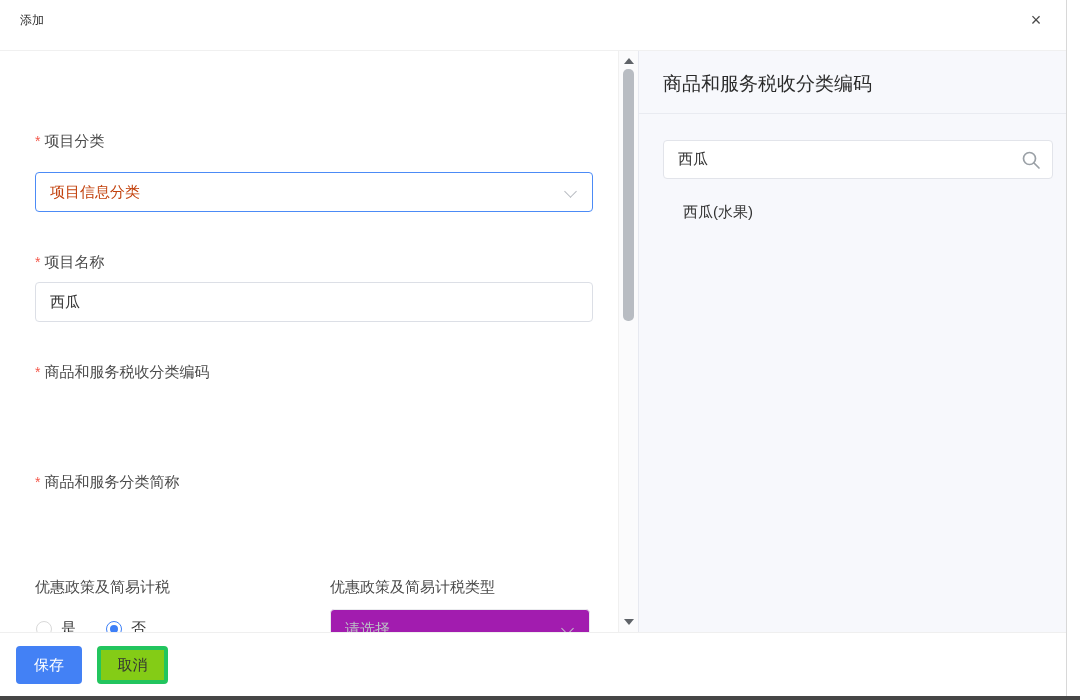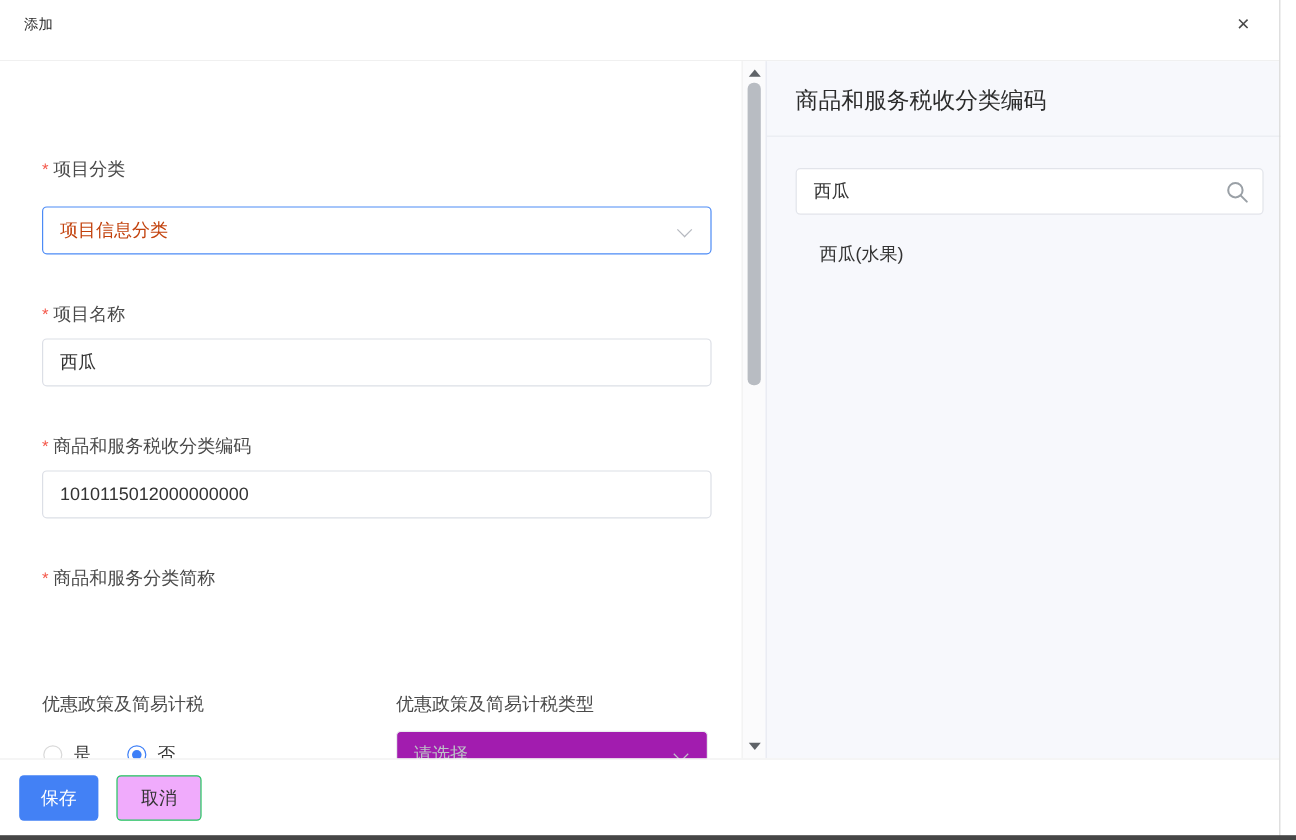--- a/index.html
+++ b/index.html
@@ -79,21 +79,21 @@
   .search-icon { position:absolute; right:11px; top:9px; width:20px; height:20px; }
   .result-item { position:absolute; left:44px; top:152px; font-size:15px; color:#333; cursor:pointer; }
 
   
   .footer { position:absolute; left:0; top:632px; width:1066px; height:64px;
     background:#fff; border-top:1px solid #efefef; }
   .save-btn { position:absolute; left:16px; top:13px; width:66px; height:38px;
     background:#4381f5; color:#fff; border:none; border-radius:4px;
     font-size:15px; cursor:pointer; font-family:"Liberation Sans",sans-serif; }
   .cancel-btn { position:absolute; left:97px; top:13px; width:71px; height:38px;
-    background:#f0abfc; color:#333; border:1px solid #22c55e; border-radius:4px;
+    background:#84cc16; color:#333; border:4px solid #22c55e; border-radius:4px;
     font-size:15px; cursor:pointer; font-family:"Liberation Sans",sans-serif; }
 
   .right-edge { position:absolute; left:1066px; top:0; width:1px; height:700px; background:#d8d8d8; }
   .bottom-strip { position:absolute; left:0; top:696px; width:1080px; height:4px; background:#464646; }
 </style>
 </head>
 <body>
 
 <div>
 
@@ -115,21 +115,20 @@
       </div>
 
       <div class="f-label" style="top:202px;">
         <span class="star">*</span><span>项目名称</span>
       </div>
       <input class="text-input" style="top: 231px;" value="西瓜">
 
       <div class="f-label" style="top:312px;">
         <span class="star">*</span><span>商品和服务税收分类编码</span>
       </div>
-      <input class="text-input" style="top: 341px;" value="1010115012000000000">
 
       <div class="f-label" style="top:422px;">
         <span class="star">*</span><span>商品和服务分类简称</span>
       </div>
 
       <div class="f-label" style="top:527px;">优惠政策及简易计税</div>
       <div class="f-label" style="left:330px; top:527px;">优惠政策及简易计税类型</div>
 
       <div class="radio-group">
         <div class="radio">

